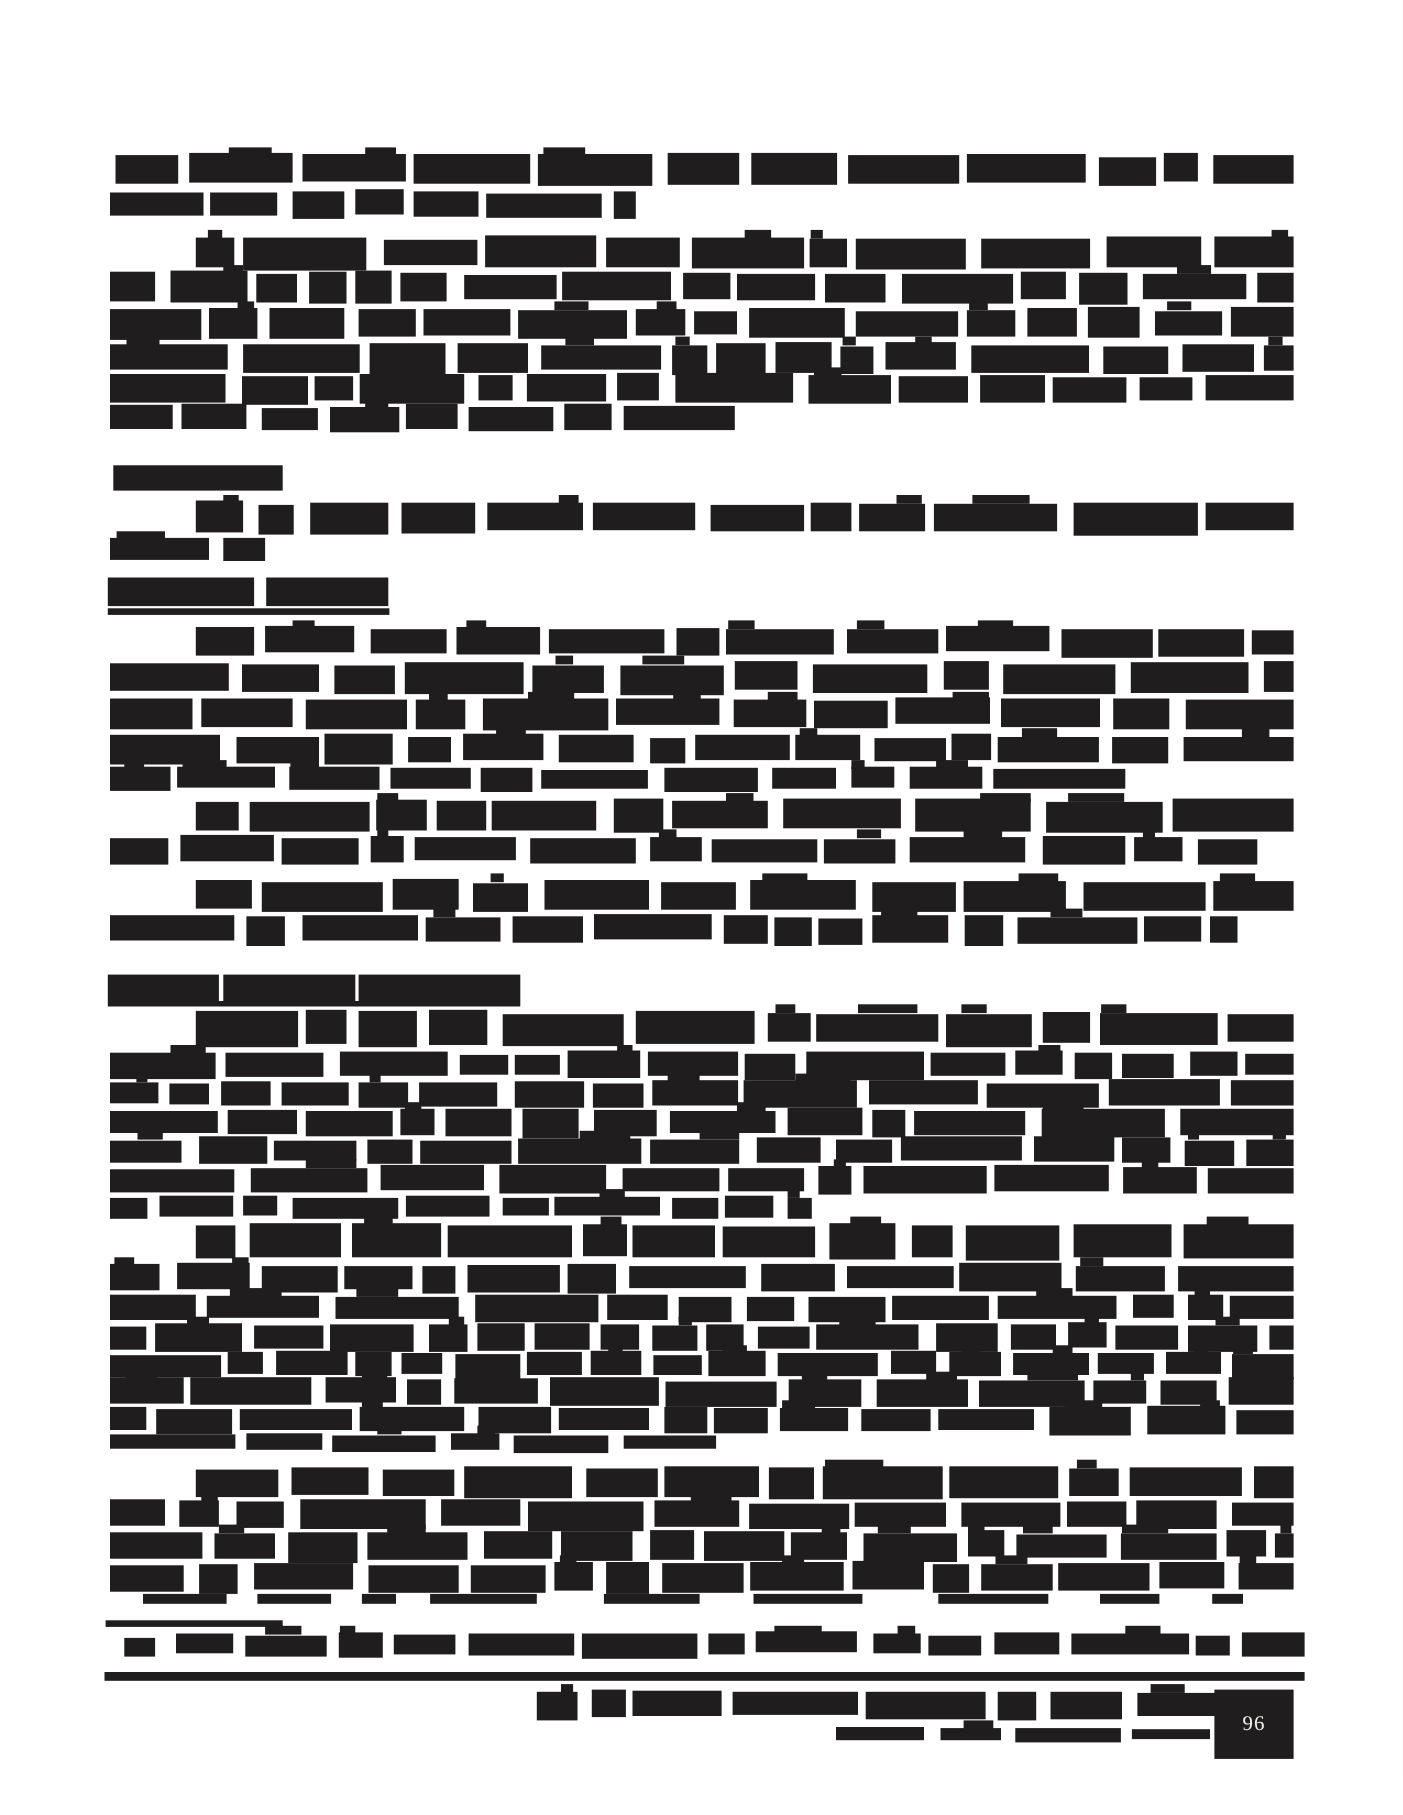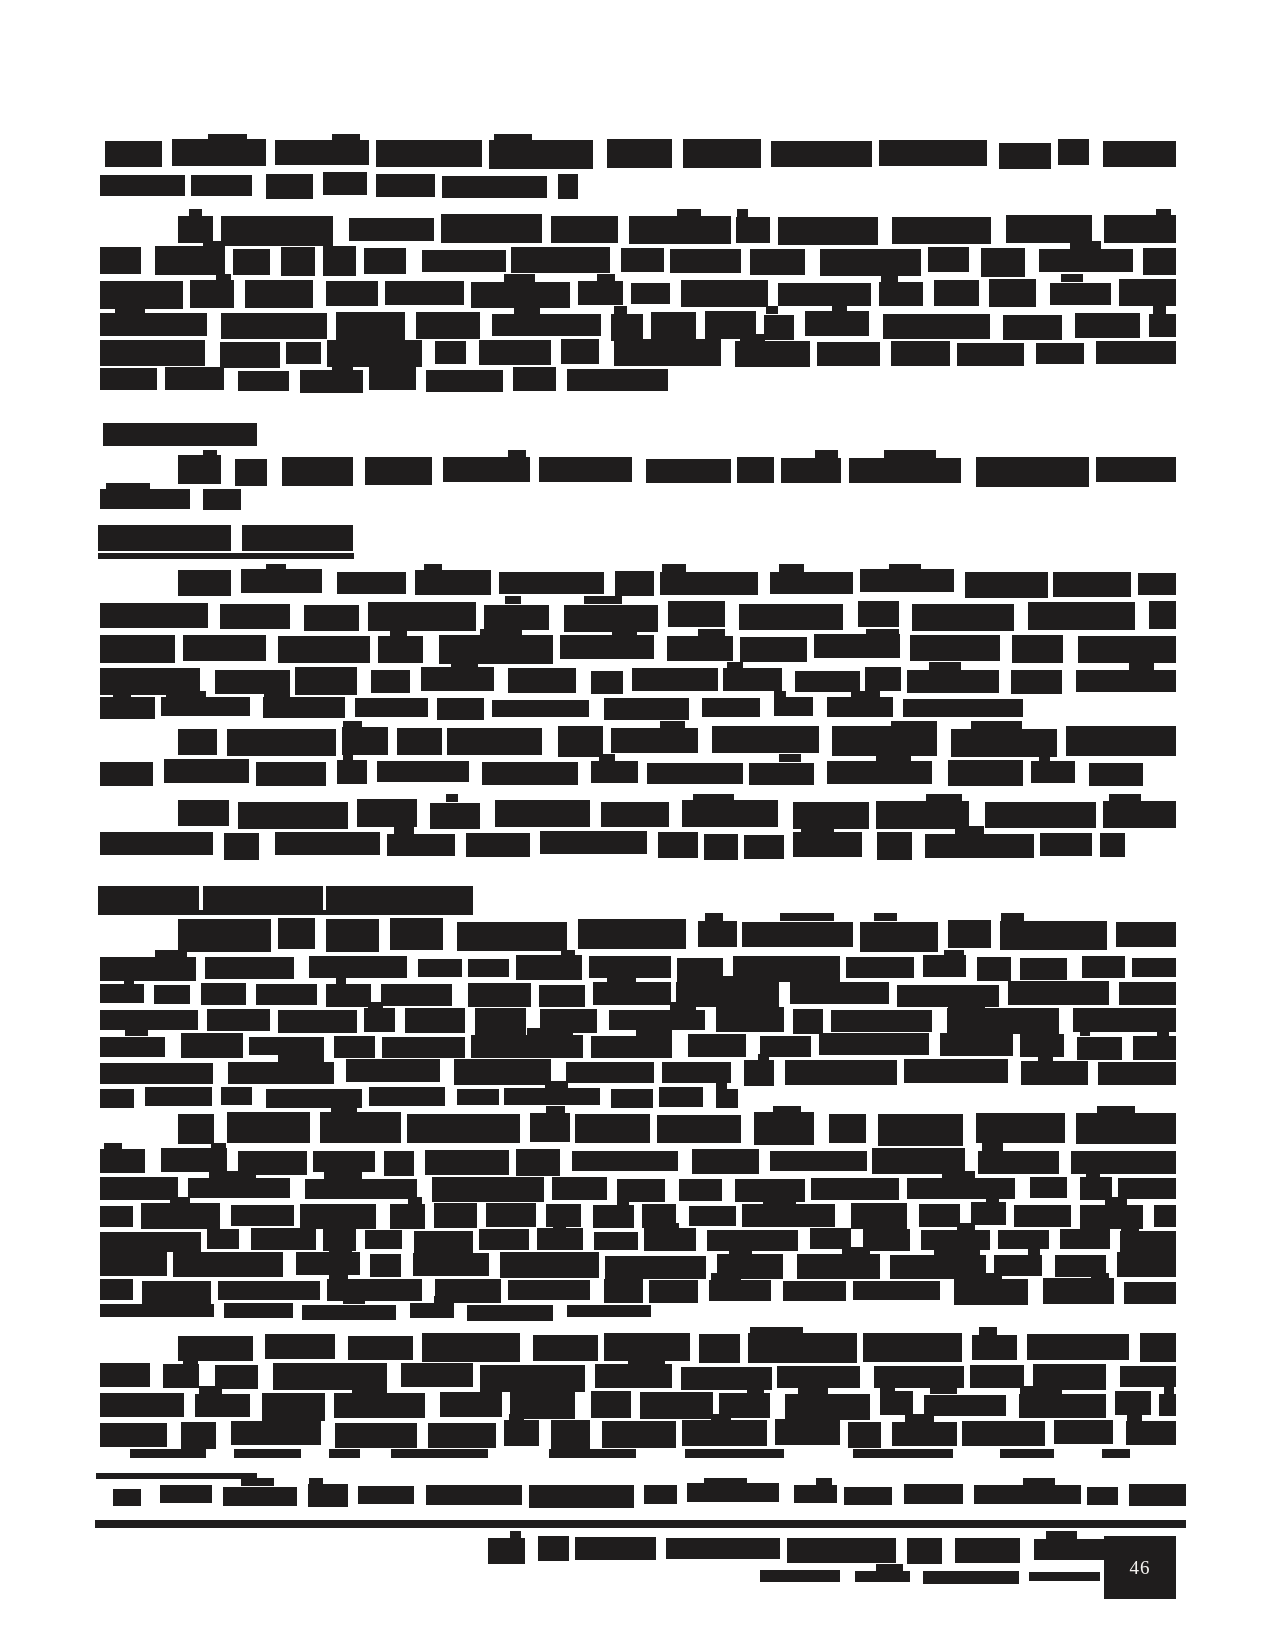--- a/index.html
+++ b/index.html
@@ -776,15 +776,15 @@
       </div>
       <div class="rl" style="left: 760px; top: 1570px; width: 340px; height: 13px;">
         <span class="rw" style="left: 0px; width: 80.2707px; top: 0px; height: 12px;"></span>
         <span class="rw" style="left: 95.3875px; width: 54.2485px; top: 1px; height: 11px;"></span>
         <span class="rw" style="left: 116.433px; width: 26.9064px; top: -6px; height: 8px;"></span>
         <span class="rw" style="left: 163.355px; width: 95.557px; top: 1px; height: 13px;"></span>
         <span class="rw" style="left: 269.493px; width: 70.5074px; top: 2px; height: 9px;"></span>
       </div>
     </div>
   <div class="page-number-box">
-    <span>46</span>
+    <span>96</span>
   </div>
 </div>
 
 </body></html>

